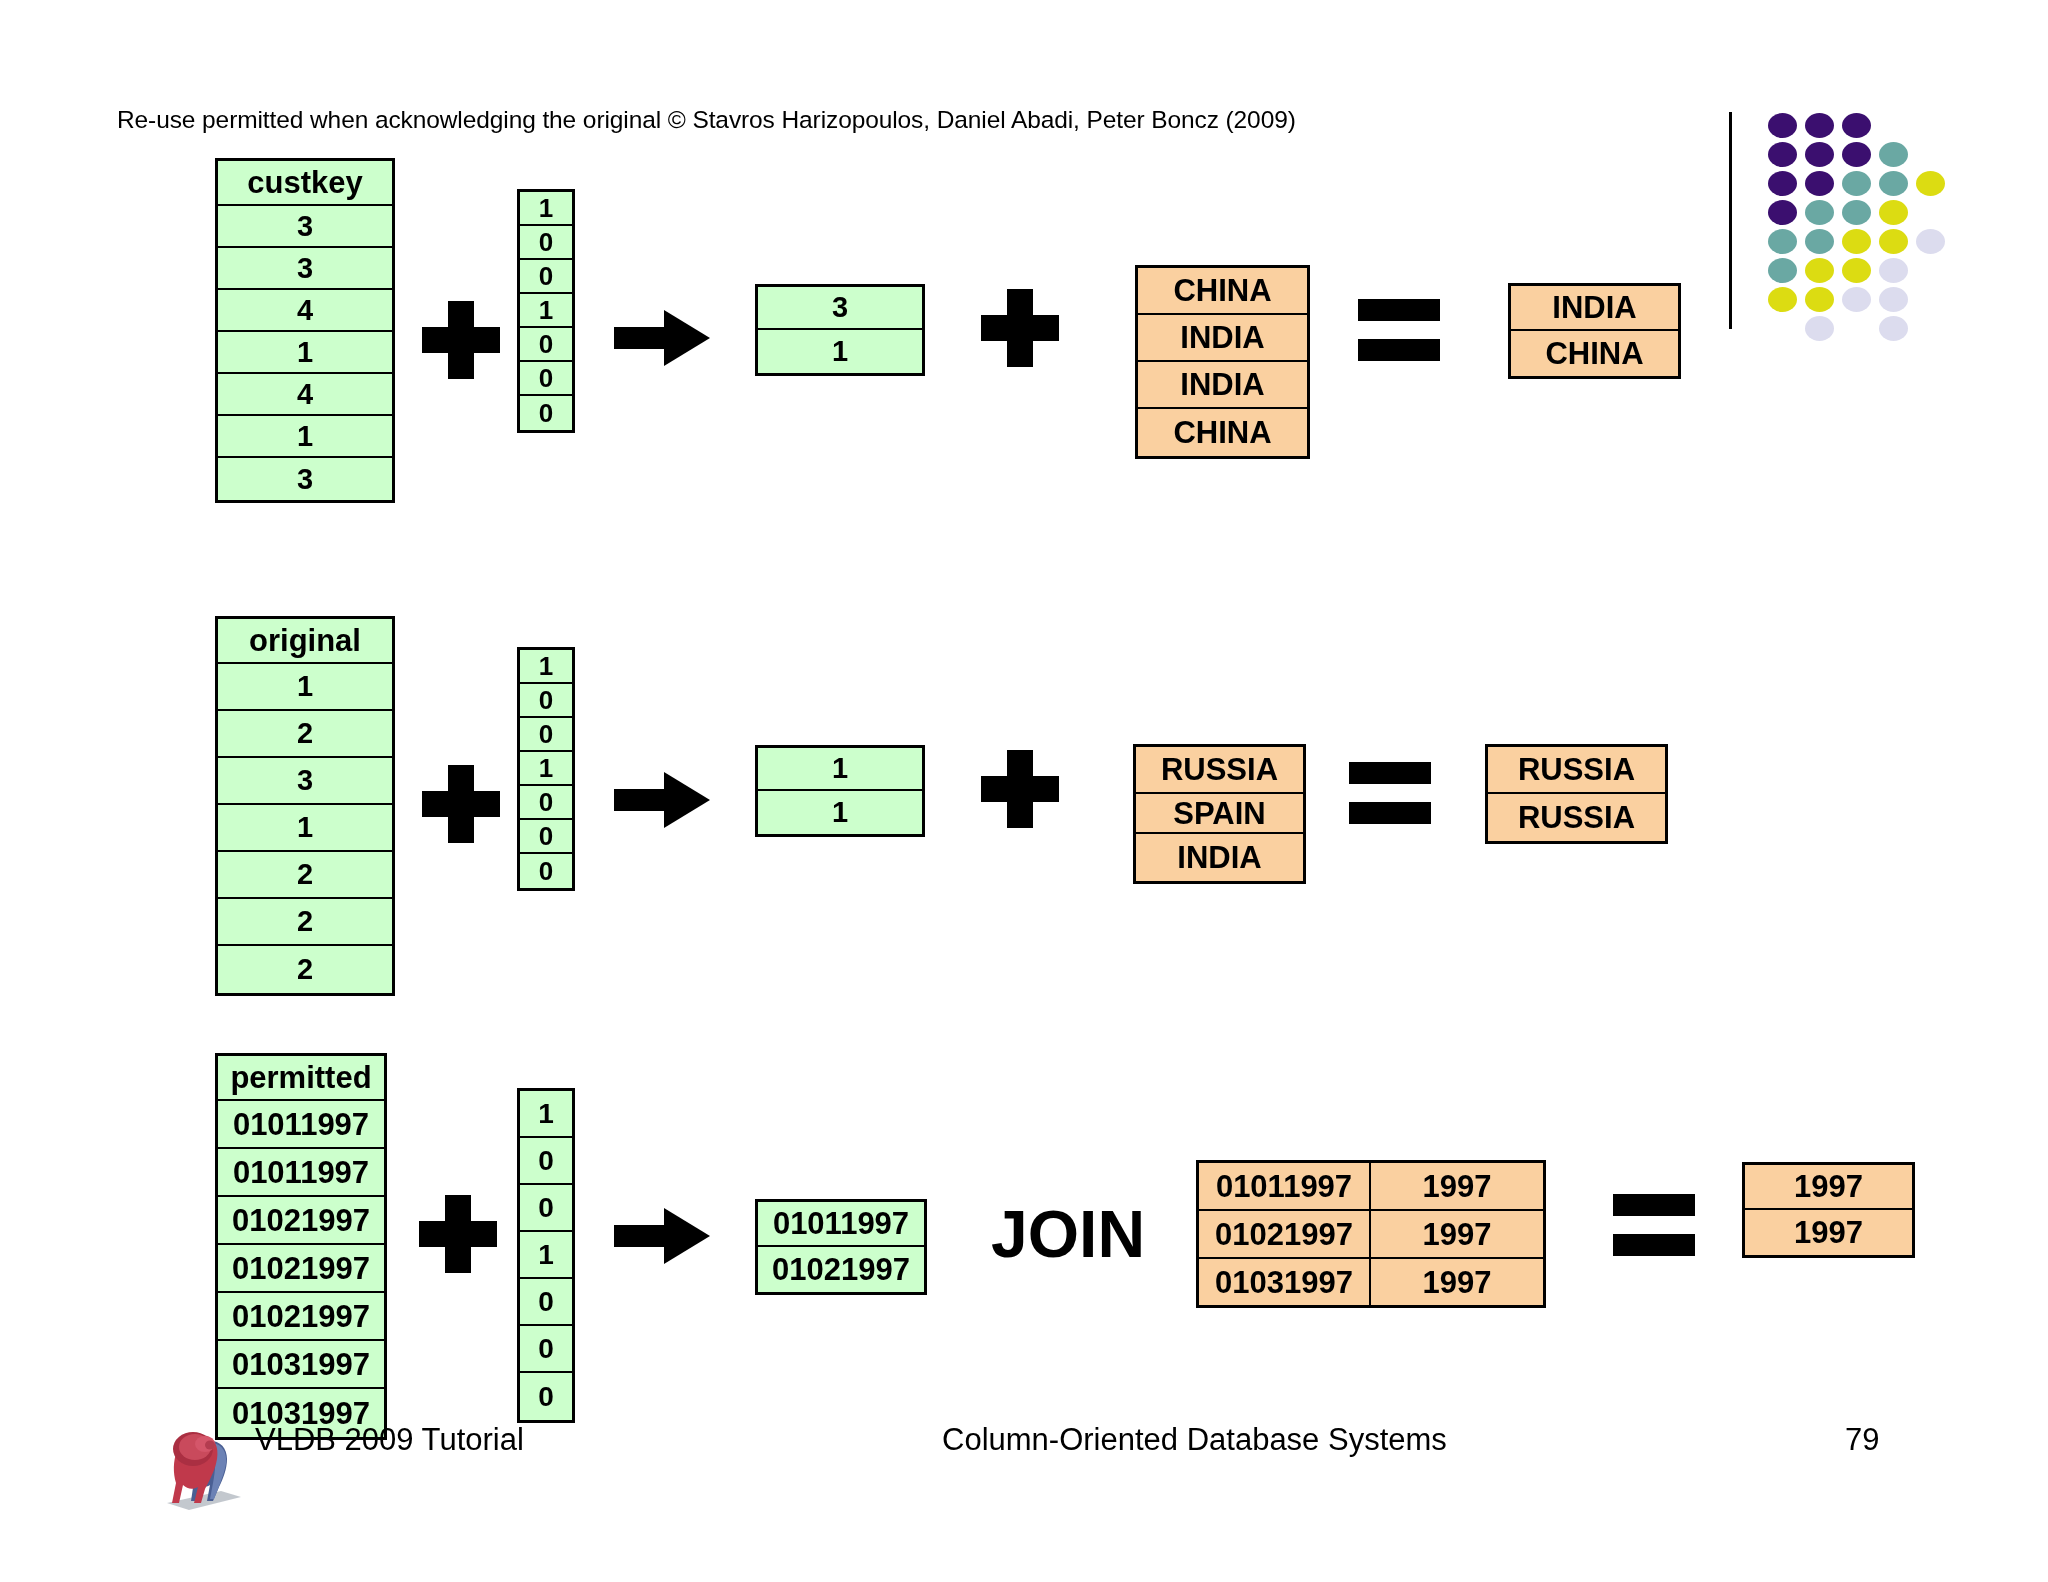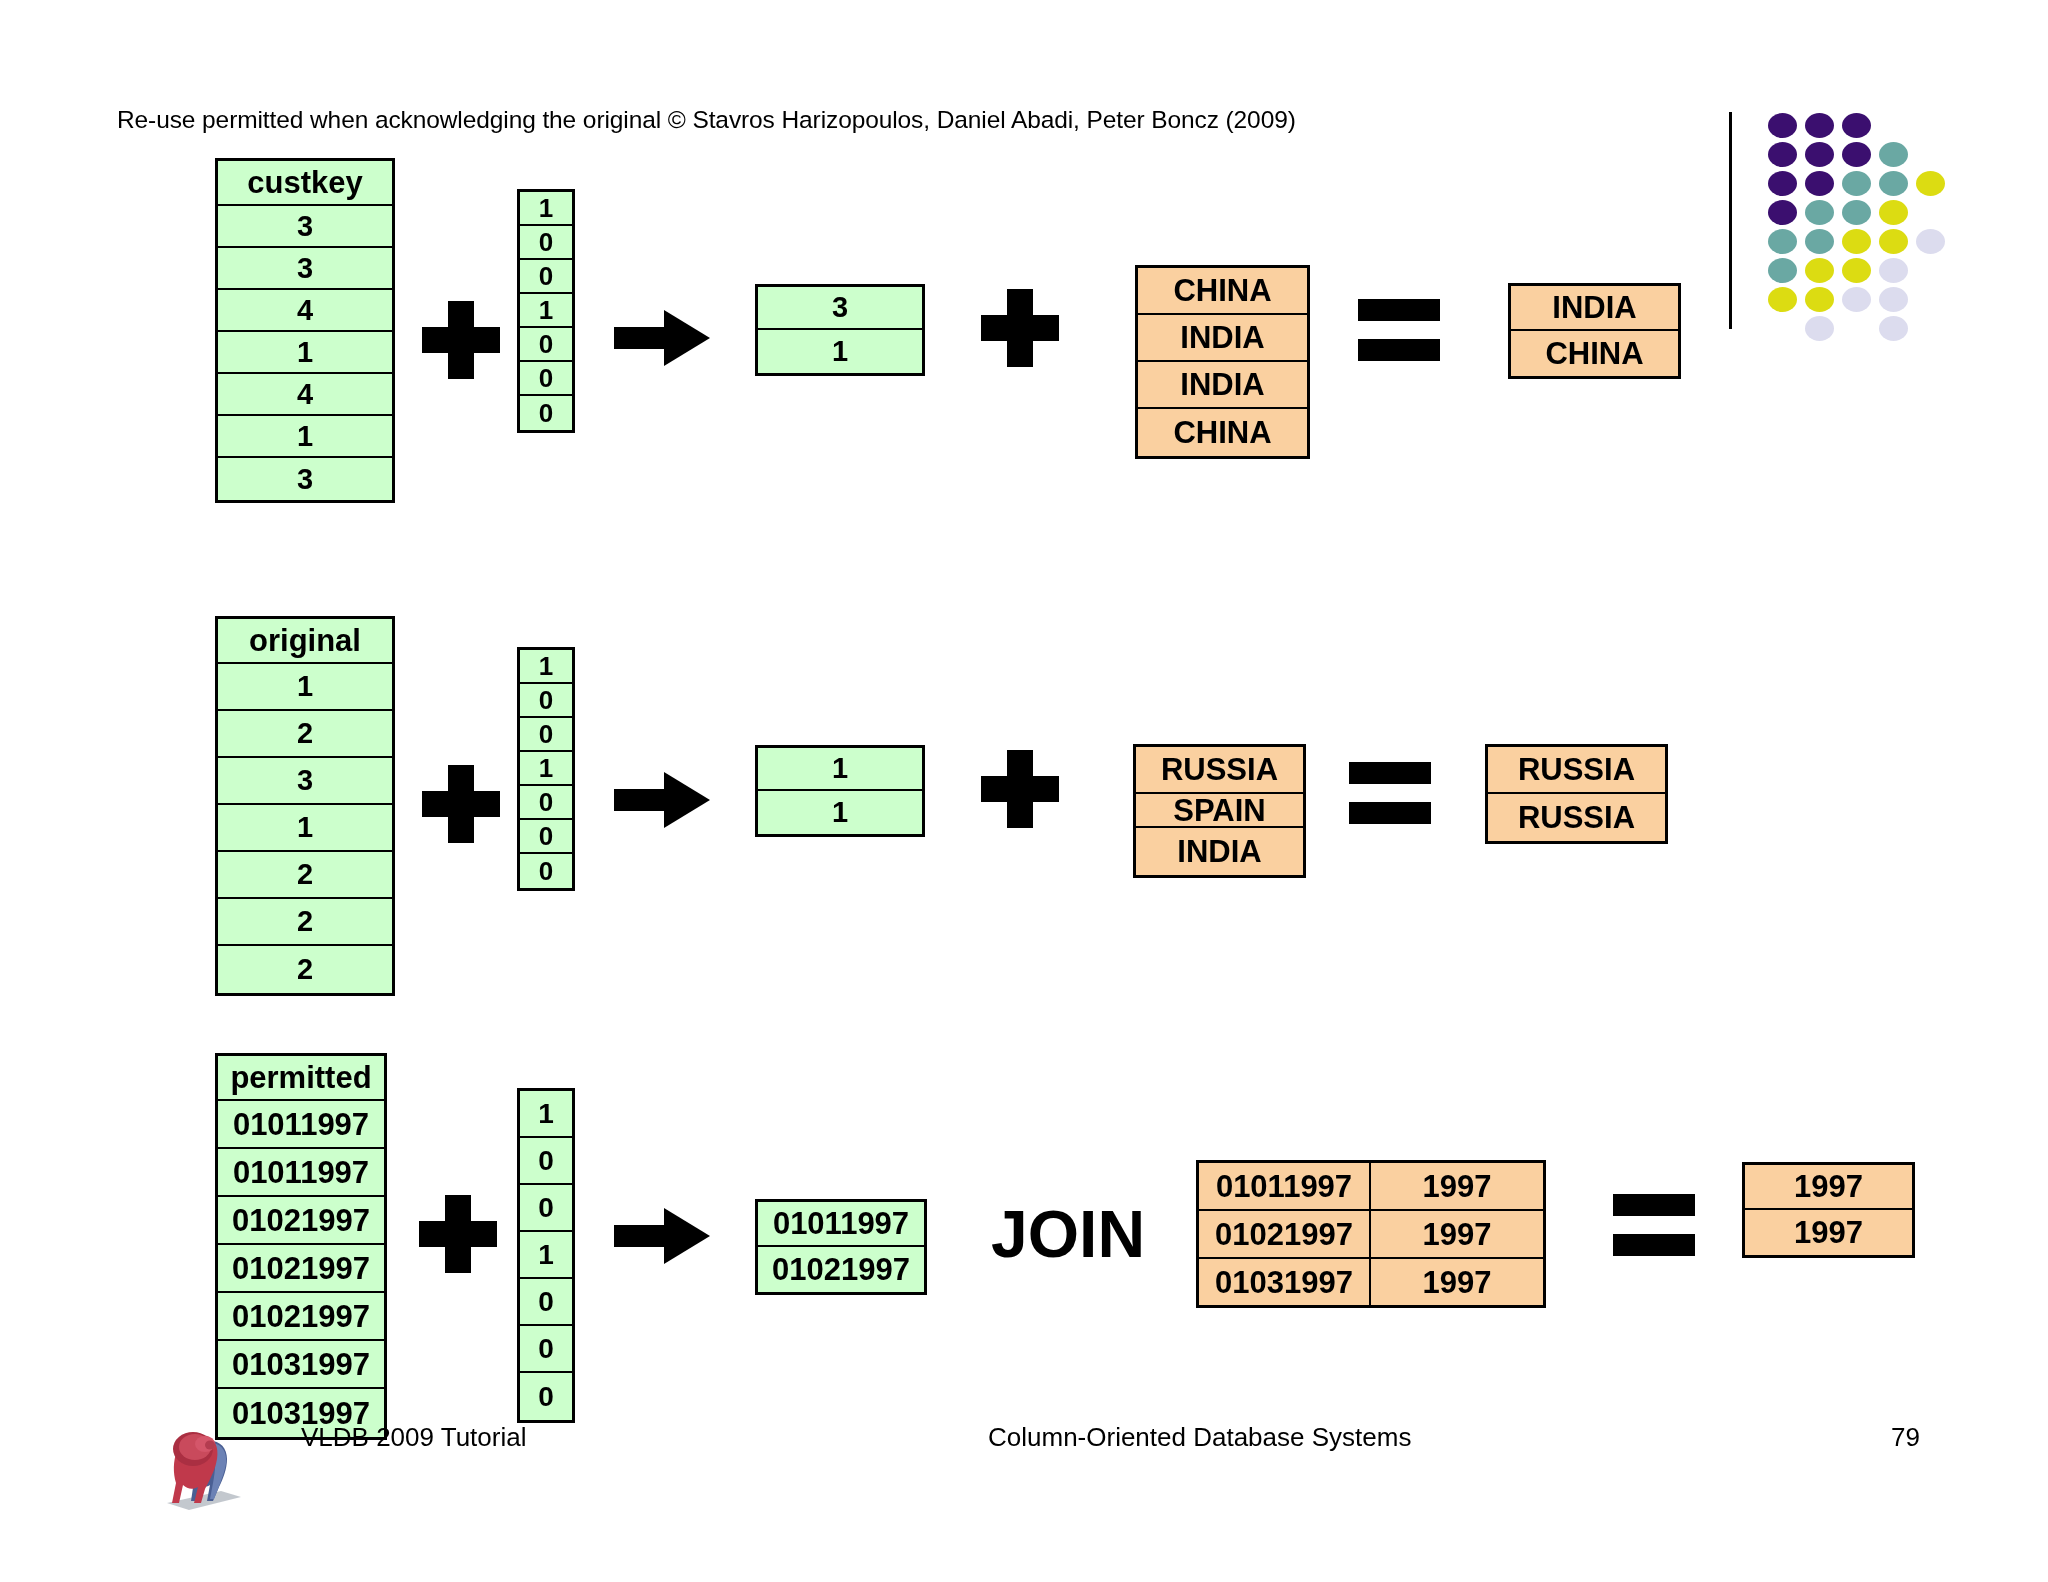--- a/index.html
+++ b/index.html
@@ -142,24 +142,23 @@
   .logo-dots .dot {
     position: absolute;
     width: 29px;
     height: 25px;
     border-radius: 50%;
   }
 
   
   .footer-text {
     position: absolute;
-    font-size: 26px;
+    font-size: 31px;
     color: #000000;
     white-space: nowrap;
-    margin-left: 46px;
   }
   .lion {
     position: absolute;
     left: 163px;
     top: 1411px;
     width: 80px;
     height: 104px;
   }
 </style>
 </head>
@@ -296,21 +295,21 @@
   <div class="cell" style="height:43px; font-size:29px;">1</div>
 </div>
 
 <div class="op-plus" style="left:981px; top:750px; width:78px; height:78px;">
   <i class="h" style="width:78px; height:26px;"></i>
   <i class="v" style="height:78px; width:26px;"></i>
 </div>
 
 <div class="col-table orange" style="left:1133px; top:744px; width:173px;">
   <div class="cell" style="height:47px; font-size:31px;">RUSSIA</div>
-  <div class="cell" style="height:34px; font-size:31px;">SPAIN</div>
+  <div class="cell" style="height:40px; font-size:31px;">SPAIN</div>
   <div class="cell" style="height:47px; font-size:31px;">INDIA</div>
 </div>
 
 <div class="op-equals" style="left:1349px; top:762px; width:82px; height:62px;">
   <i style="top:0; height:22px;"></i>
   <i style="top:40px; height:22px;"></i>
 </div>
 
 <div class="col-table orange" style="left:1485px; top:744px; width:183px;">
   <div class="cell" style="height:47px; font-size:31px;">RUSSIA</div>

